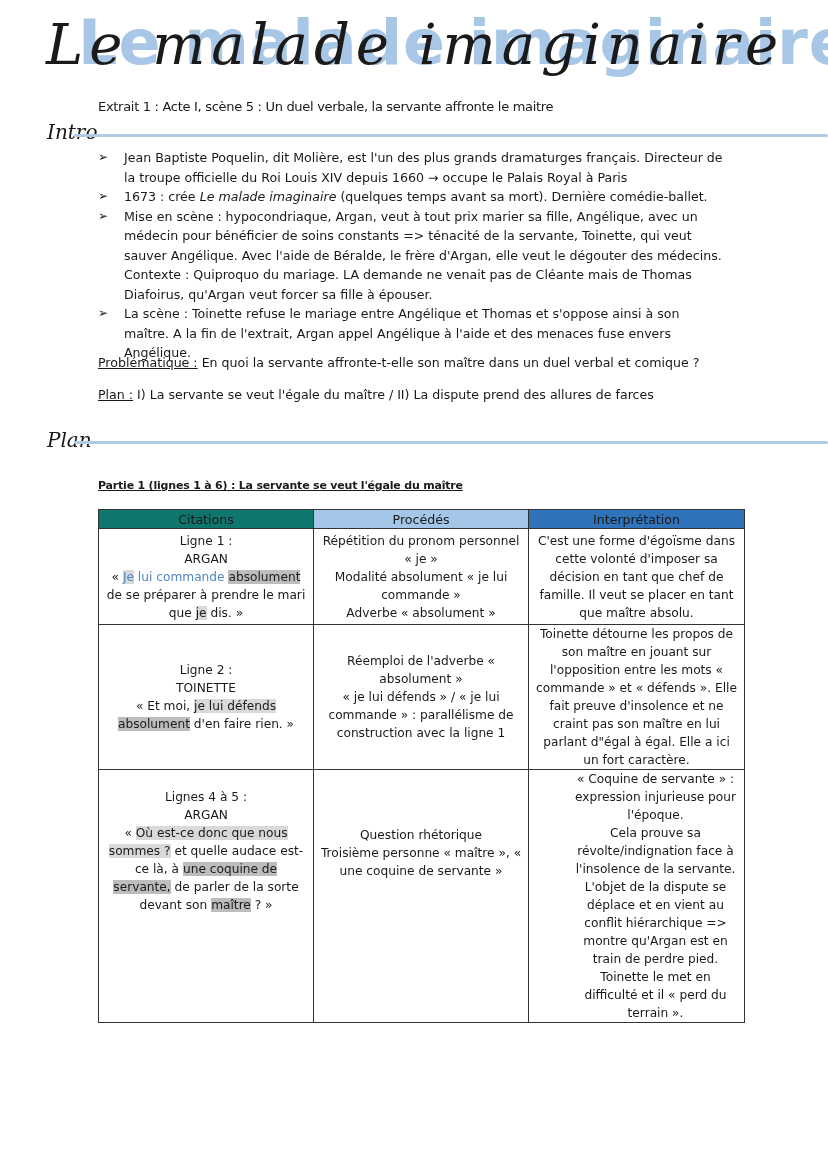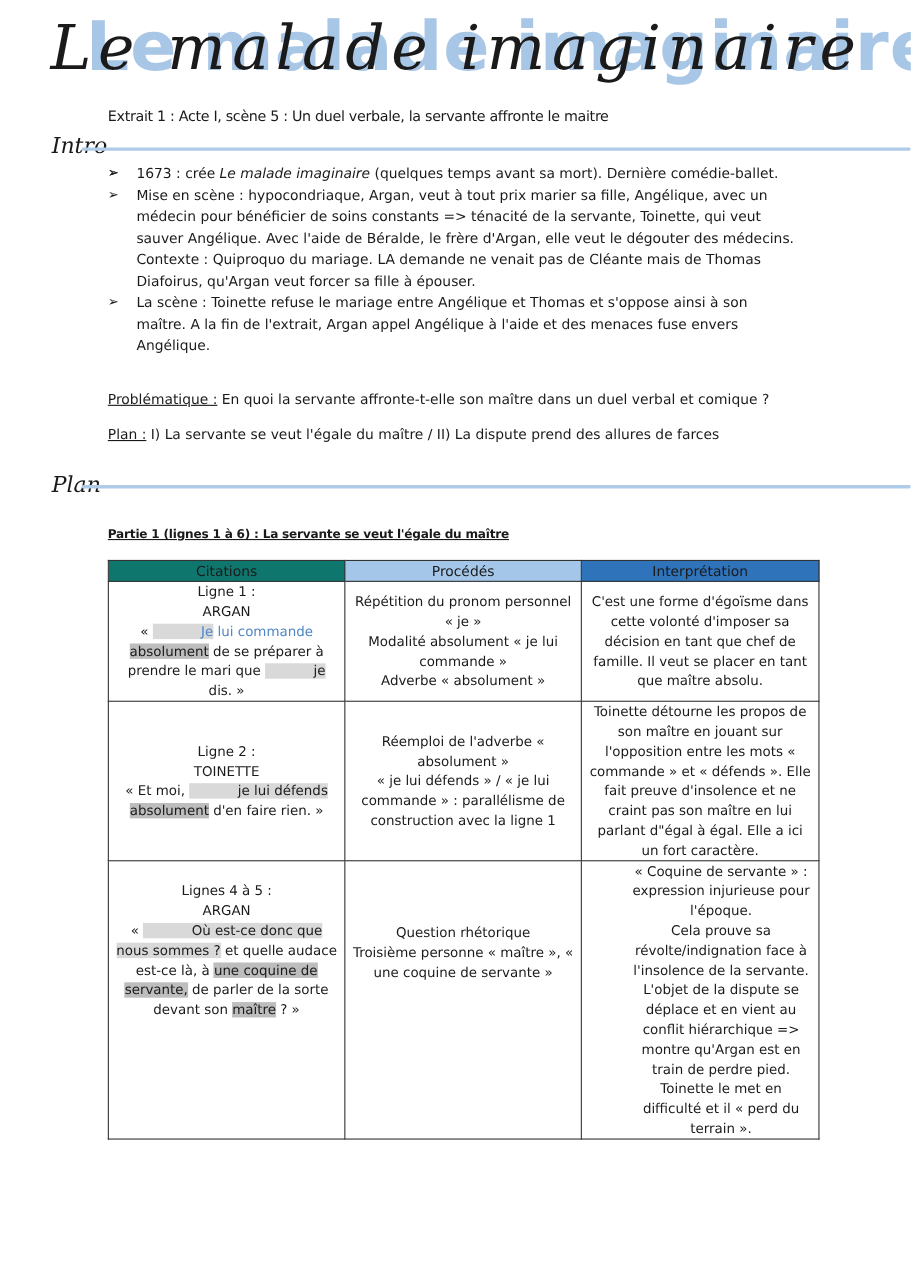--- a/index.html
+++ b/index.html
@@ -33,39 +33,40 @@
     table.analysis {
       position: absolute; left: 98px; top: 509px; width: 646px; border-collapse: collapse;
       font-size: 12.2px; line-height: 18px; table-layout: fixed;
     }
     table.analysis th, table.analysis td { border: 1.5px solid #333; text-align: center; vertical-align: middle; padding: 0 6px; }
     table.analysis th { font-weight: normal; height: 18px; line-height: 17px; font-size: 12.6px; }
     th.c1 { background: #0f766e; }
     th.c2 { background: #a4c6e8; }
     th.c3 { background: #2f73bb; }
     .hl-blue { color: #4f86c6; }
-    .hl-light { background: #d9d9d9; padding-left: 44px; }
+    .hl-light { background: #d9d9d9; }
     .hl-dark { background: #bdbdbd; }
   </style>
 </head>
 <body>
 
 <div class="title-wrap">
   <div class="title-bg">Le malade imaginaire</div>
   <div class="title-fg">Le malade imaginaire</div>
 </div>
 
 <div class="extrait">Extrait 1 : Acte I, scène 5 : Un duel verbale, la servante affronte le maitre</div>
 
 <div class="section-label" style="top:120px;">Intro</div>
 <div class="section-rule" style="top:134px;"></div>
 
 <ul class="bullets">
   <li>
     <span class="arrow">➢</span>
+    <span>Jean Baptiste Poquelin, dit Molière, est l'un des plus grands dramaturges français. Directeur de la troupe officielle du Roi Louis XIV depuis 1660 → occupe le Palais Royal à Paris</span>
   </li>
   <li>
     <span class="arrow">➢</span>
     <span>1673 : crée </span><i>Le malade imaginaire</i><span> (quelques temps avant sa mort). Dernière comédie-ballet.</span>
   </li>
   <li>
     <span class="arrow">➢</span>
     <span>Mise en scène : hypocondriaque, Argan, veut à tout prix marier sa fille, Angélique, avec un médecin pour bénéficier de soins constants =&gt; ténacité de la servante, Toinette, qui veut sauver Angélique. Avec l'aide de Béralde, le frère d'Argan, elle veut le dégouter des médecins. Contexte :  Quiproquo du mariage. LA demande ne venait pas de Cléante mais de Thomas Diafoirus, qu'Argan veut forcer sa fille à épouser.</span>
   </li>
   <li>

